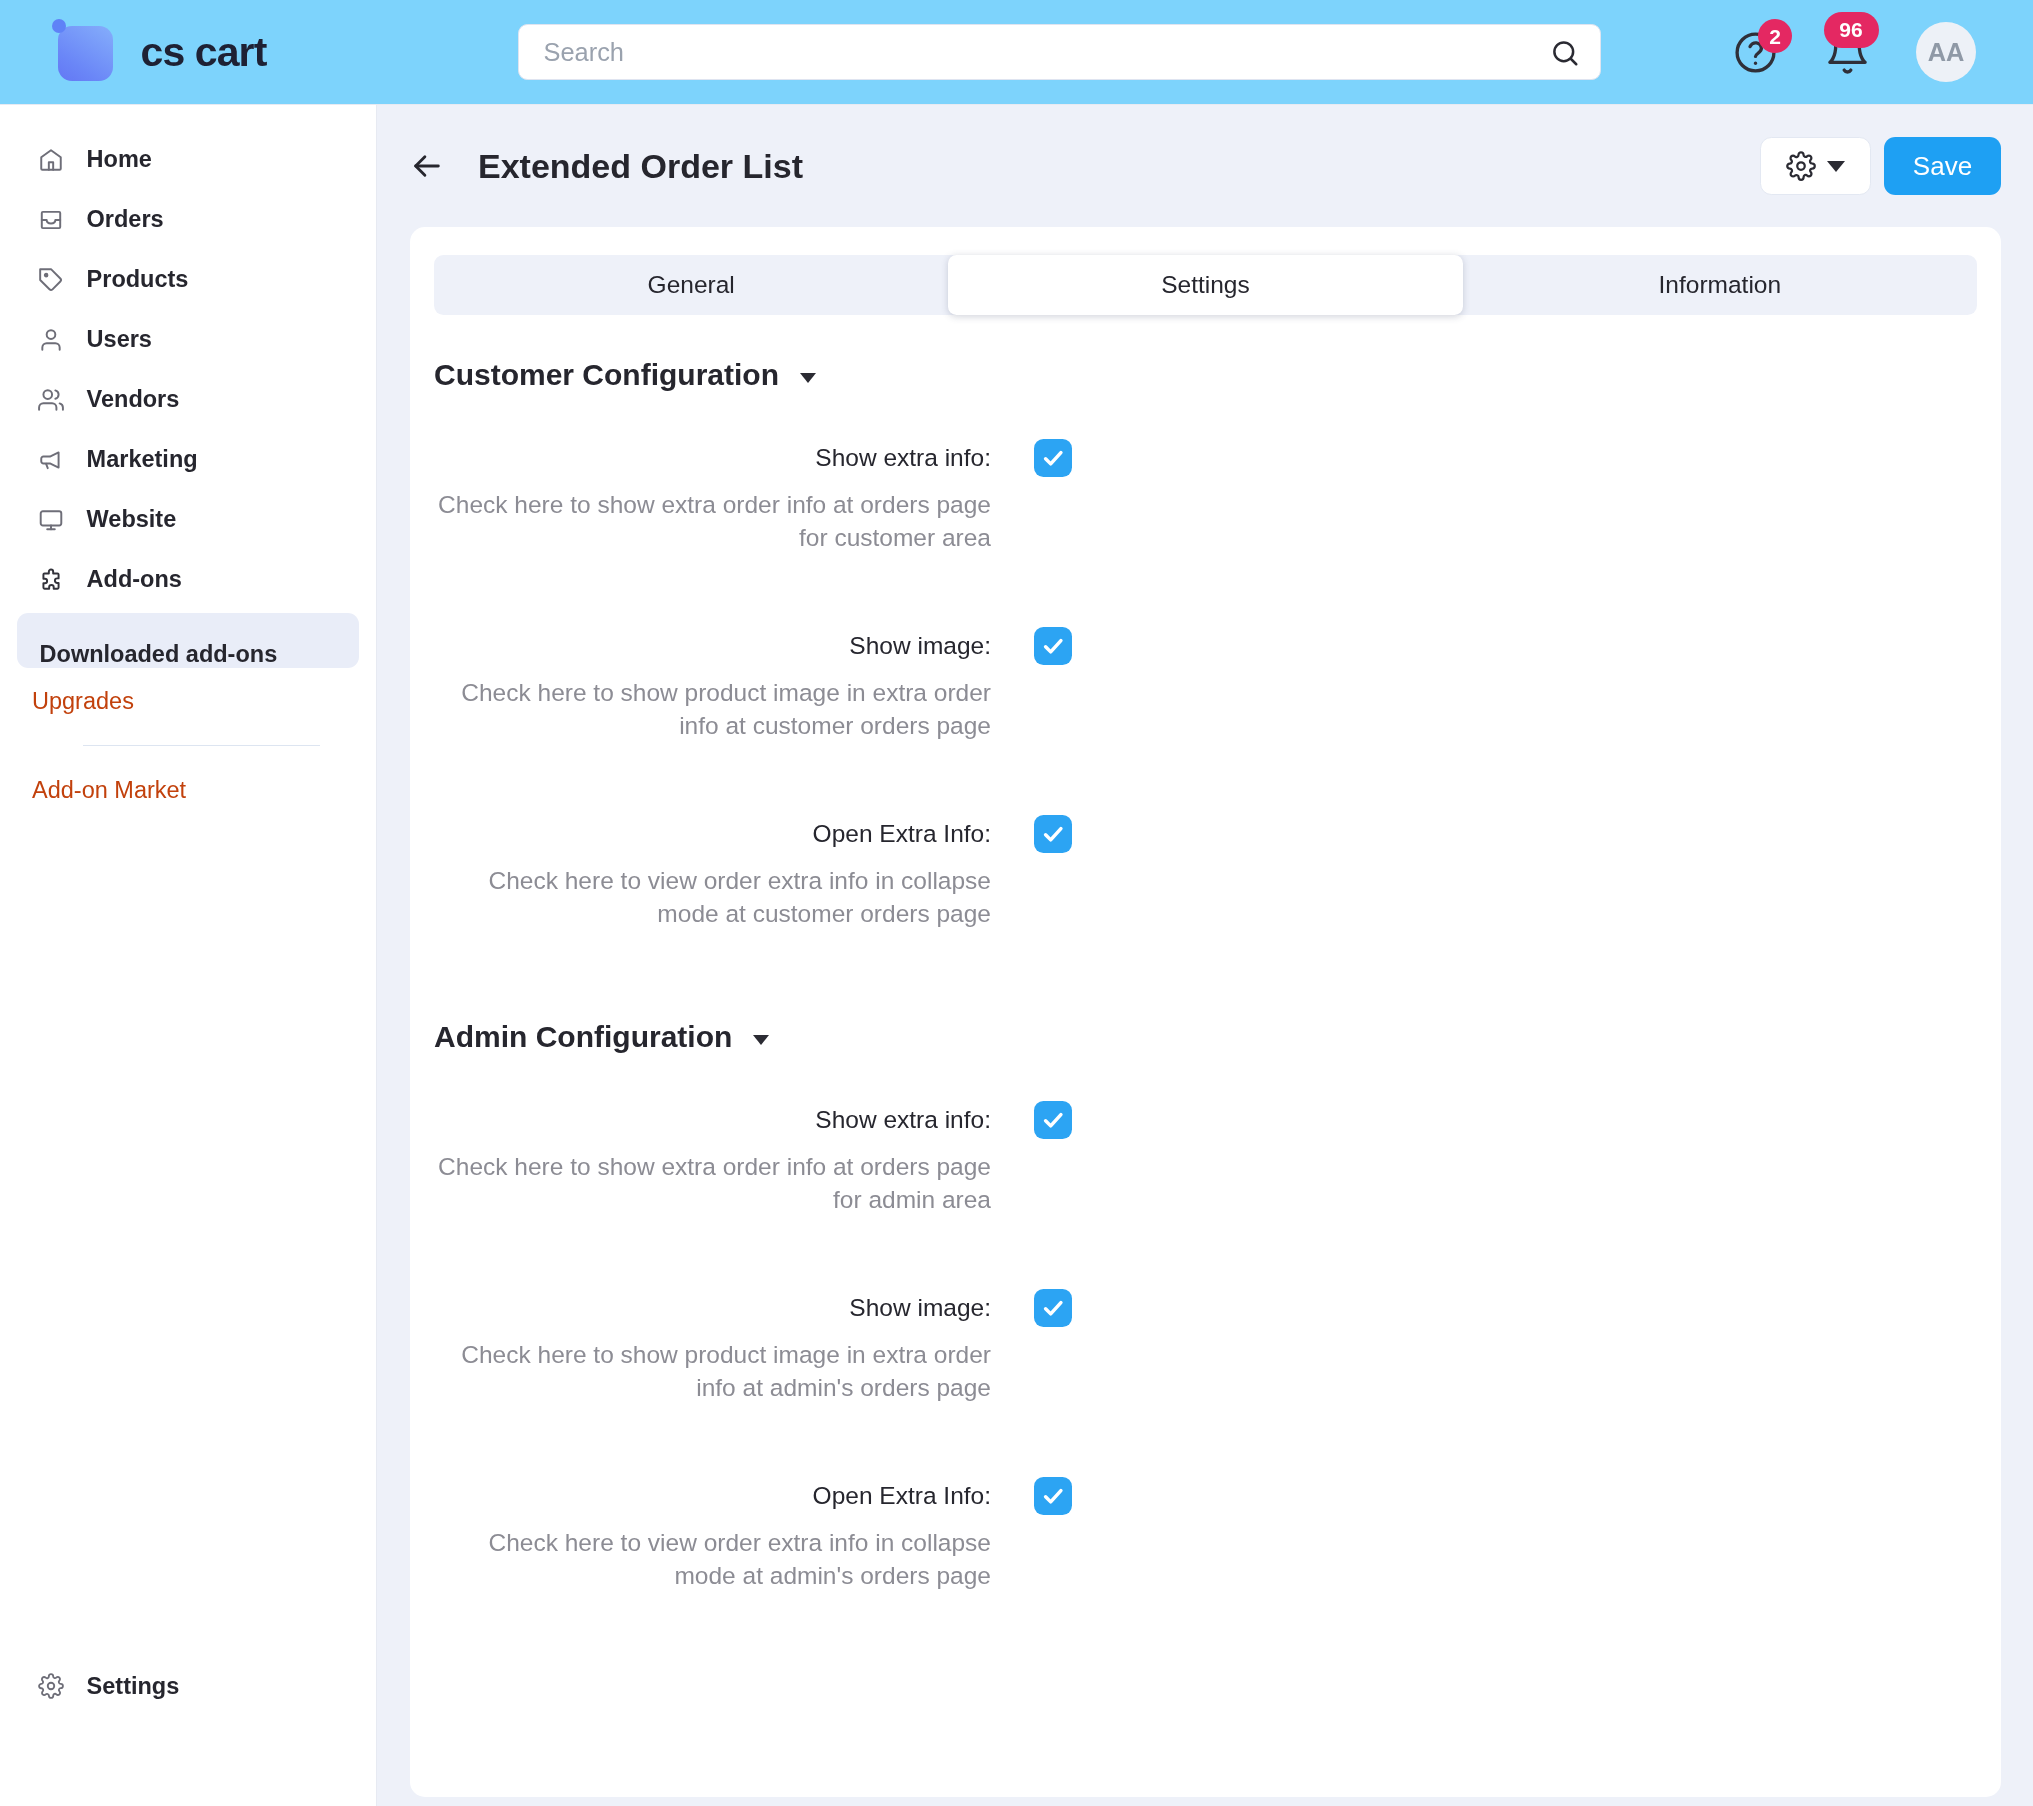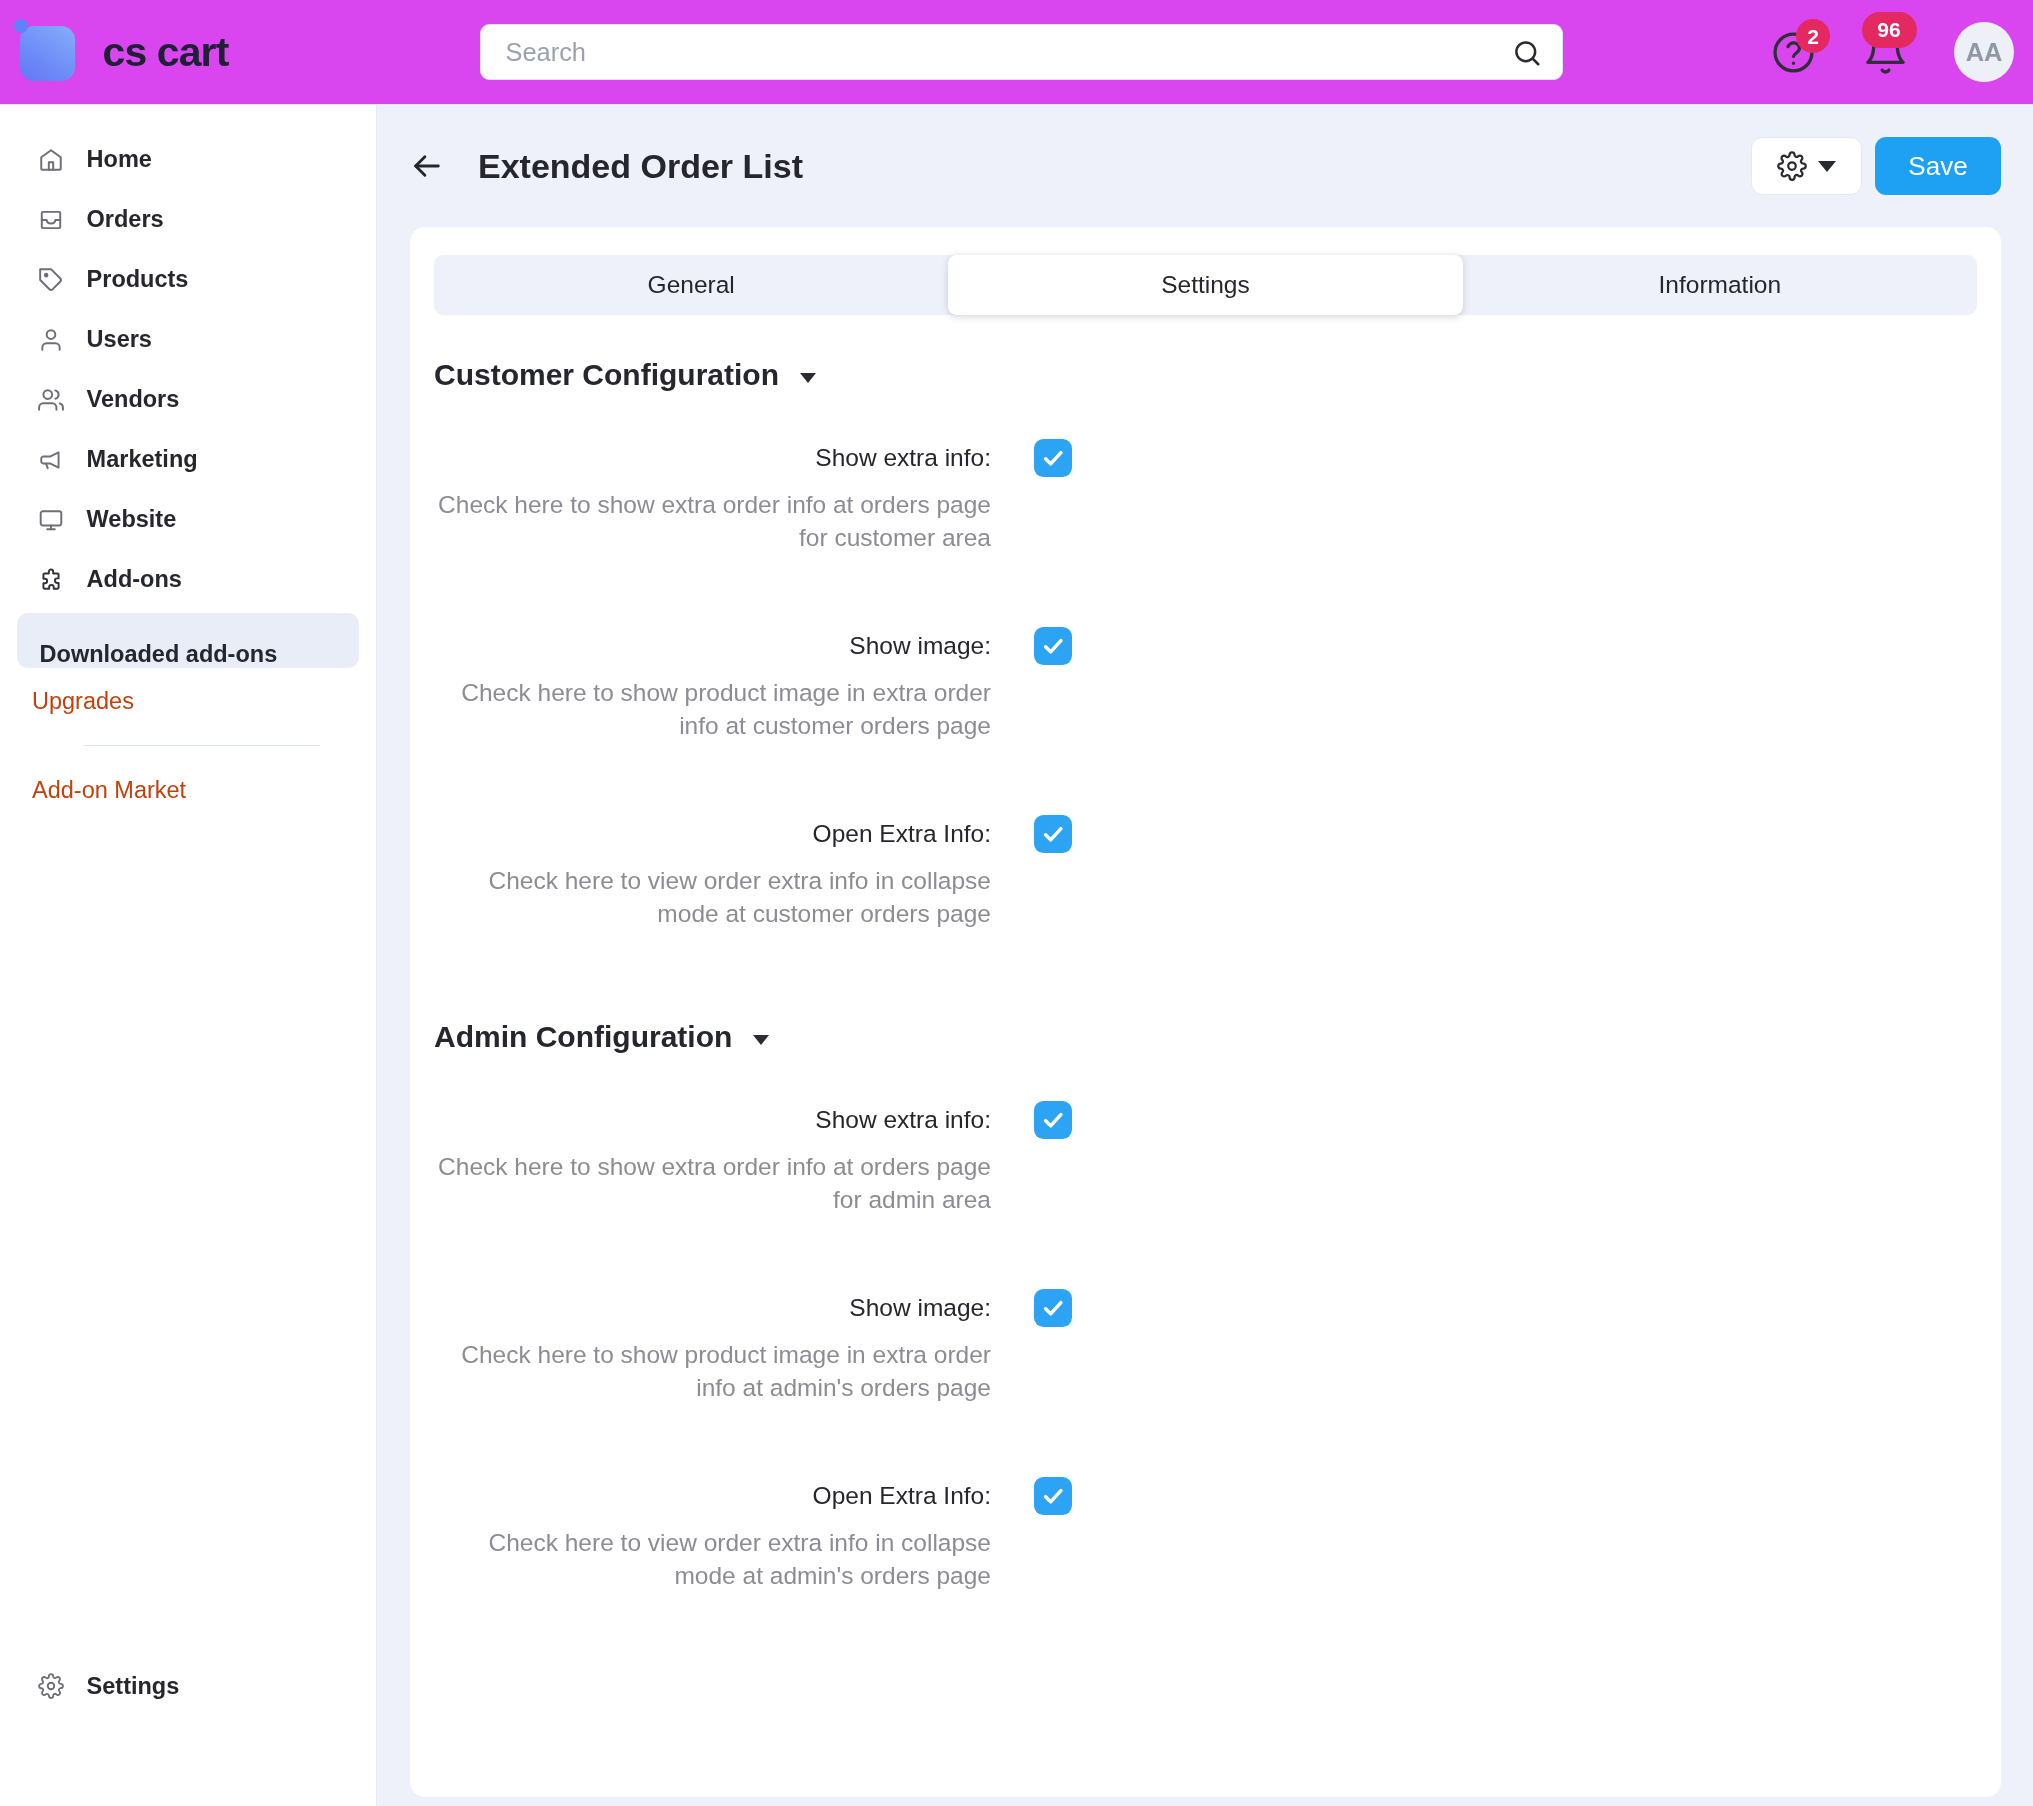--- a/index.html
+++ b/index.html
@@ -7,22 +7,22 @@
   body {
     font-family:"Liberation Sans", sans-serif;
     background:#eef1f9;
     color:#26262e;
     overflow:hidden;
   }
   svg { display:block; }
 
   
   .header {
-    height:105px; background:#d946ef; border-bottom:0.9px solid #e7eaf2;
-    display:flex; align-items:center; padding:0 20px;
+    height:105px; background:#7dd3fc; border-bottom:0.9px solid #e7eaf2;
+    display:flex; align-items:center; padding:0 58px;
   }
   .logo { display:flex; align-items:center; gap:24.5px; width:433px; }
   .logo-glyph { position:relative; width:58px; height:58px; }
   .logo-square {
     position:absolute; left:0; bottom:0; width:55px; height:55px; border-radius:14px;
     background:linear-gradient(215deg,#85aefb 0%,#6a86f7 70%,#6377f4 100%);
   }
   .logo-dot {
     position:absolute; left:-5.6px; top:-3.8px; width:14px; height:14px; border-radius:50%;
     background:#5f82f7;
@@ -85,21 +85,21 @@
   .titlebar-actions { margin-left:auto; display:flex; align-items:center; gap:13px; }
   .gear-btn {
     width:111px; height:58px; background:#fff; border:0.9px solid #e3e8f2; border-radius:11.3px;
     display:flex; align-items:center; justify-content:center; gap:11.3px; cursor:pointer;
   }
   .caret {
     width:0; height:0; border-left:9.4px solid transparent; border-right:9.4px solid transparent;
     border-top:11.3px solid #2b2b33;
   }
   .save-btn {
-    width:126px; height:58px; background:#1ea0f3; border:none; border-radius:11.3px;
+    width:117px; height:58px; background:#1ea0f3; border:none; border-radius:11.3px;
     color:#fff; font-size:26px; font-family:"Liberation Sans", sans-serif;
     cursor:pointer;
   }
 
   .card {
     flex:1; background:#fff; border-radius:15px; padding:28px 24px 38px;
   }
   .tabstrip {
     height:60px; background:#eef1f9; border-radius:9.4px; display:flex; margin-bottom:43px;
   }

